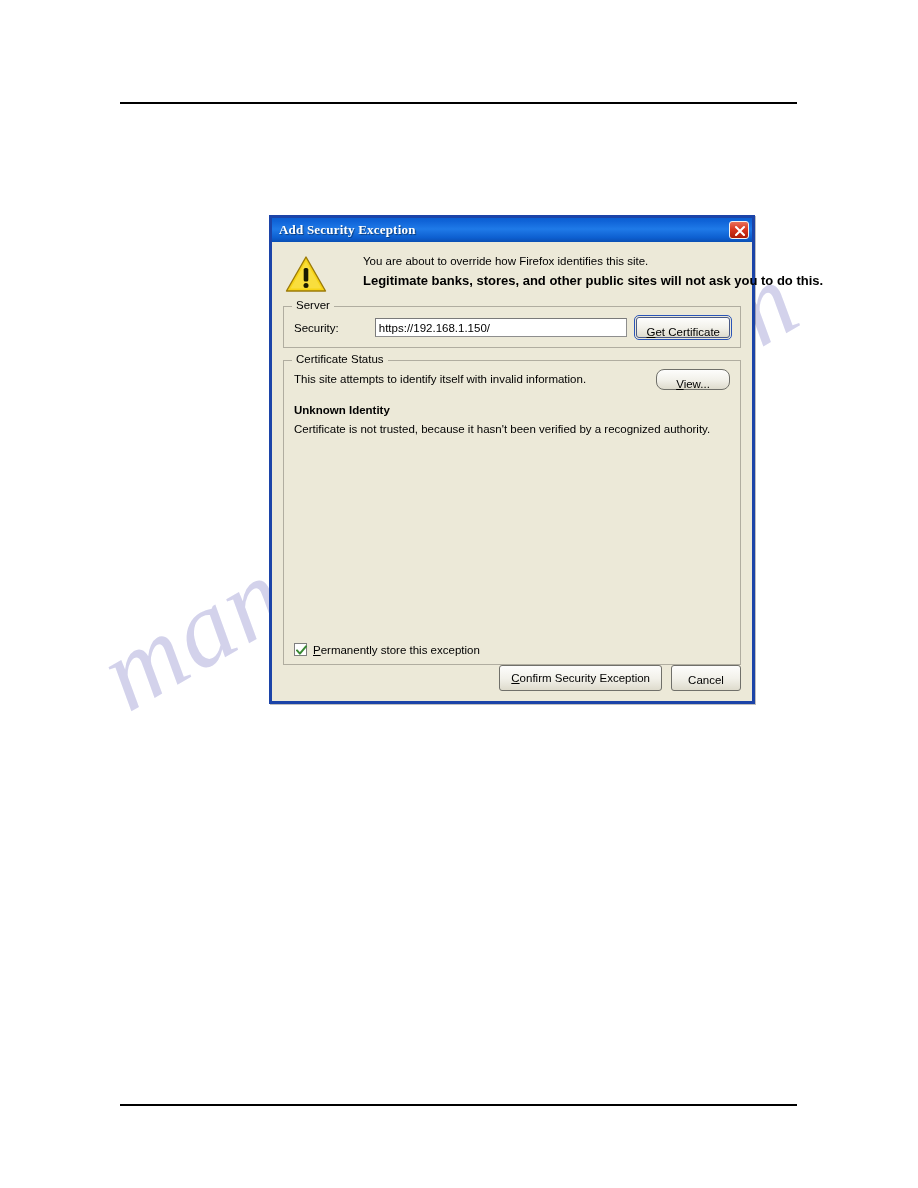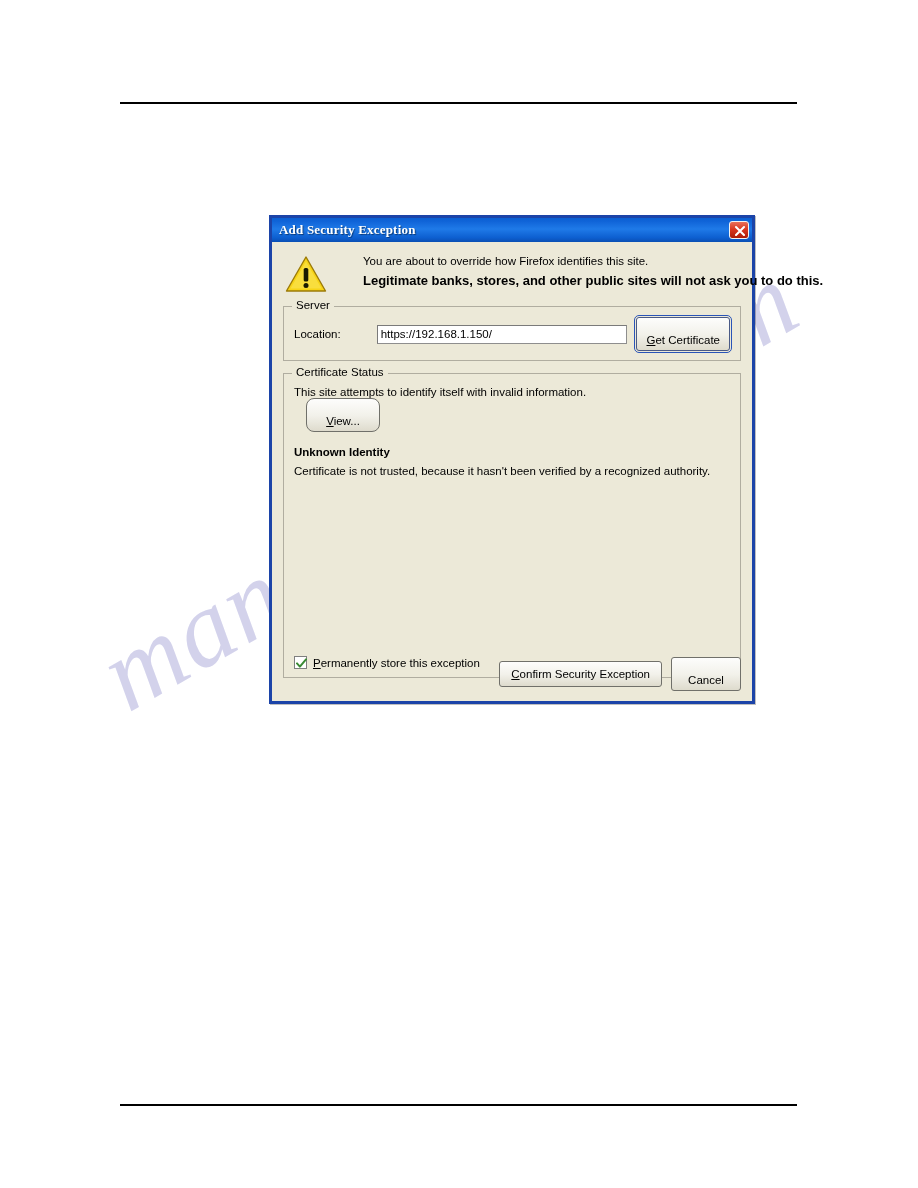--- a/index.html
+++ b/index.html
@@ -175,21 +175,21 @@
   }
   .btn {
     box-sizing: border-box;
     border: 1px solid #70706a;
     border-radius: 3px;
     background: linear-gradient(to bottom, #fdfdfc 0%, #f2f1ea 52%, #dedbcd 100%);
     font-family: "Liberation Sans", sans-serif;
     font-size: 11.5px;
     color: #000000;
     height: 21px;
-    padding: 16px 9px;
+    padding: 8px 9px;
     cursor: pointer;
     white-space: nowrap;
   }
   .btn.focused {
     outline: 1px solid #2a54b8;
     outline-offset: 1px;
     border-color: #4a5a86;
   }
   .btn-getcert { margin-left: 9px; }
 
@@ -200,21 +200,20 @@
     height: 305px;
     box-sizing: border-box;
     margin-top: 12px;
     position: relative;
     padding: 10px 10px 8px 10px;
   }
   .cert-top-row {
     display: flex;
     align-items: flex-start;
     justify-content: space-between;
-    flex-direction: column;
   }
   .cert-line {
     font-size: 11.5px;
     color: #000000;
     line-height: 16px;
     white-space: nowrap;
   }
   .cert-subhead {
     font-size: 11.5px;
     font-weight: bold;
@@ -300,21 +299,21 @@
       </svg>
       <div class="warn-text">
         <div class="warn-line1">You are about to override how Firefox identifies this site.</div>
         <div class="warn-line2">Legitimate banks, stores, and other public sites will not ask you to do this.</div>
       </div>
     </div>
 
     <div class="groupbox">
       <div class="gb-title">Server</div>
       <div class="server-row">
-        <span class="field-label">Location:</span>
+        <span class="field-label">Security:</span>
         <input class="text-input" type="text" value="https://192.168.1.150/" style="">
         <button class="btn btn-getcert focused"><span class="mnem">G</span><span>et Certificate</span></button>
       </div>
     </div>
 
     <div class="groupbox cert-group">
       <div class="gb-title">Certificate Status</div>
 
       <div class="cert-top-row">
         <div class="cert-line">This site attempts to identify itself with invalid information.</div>

